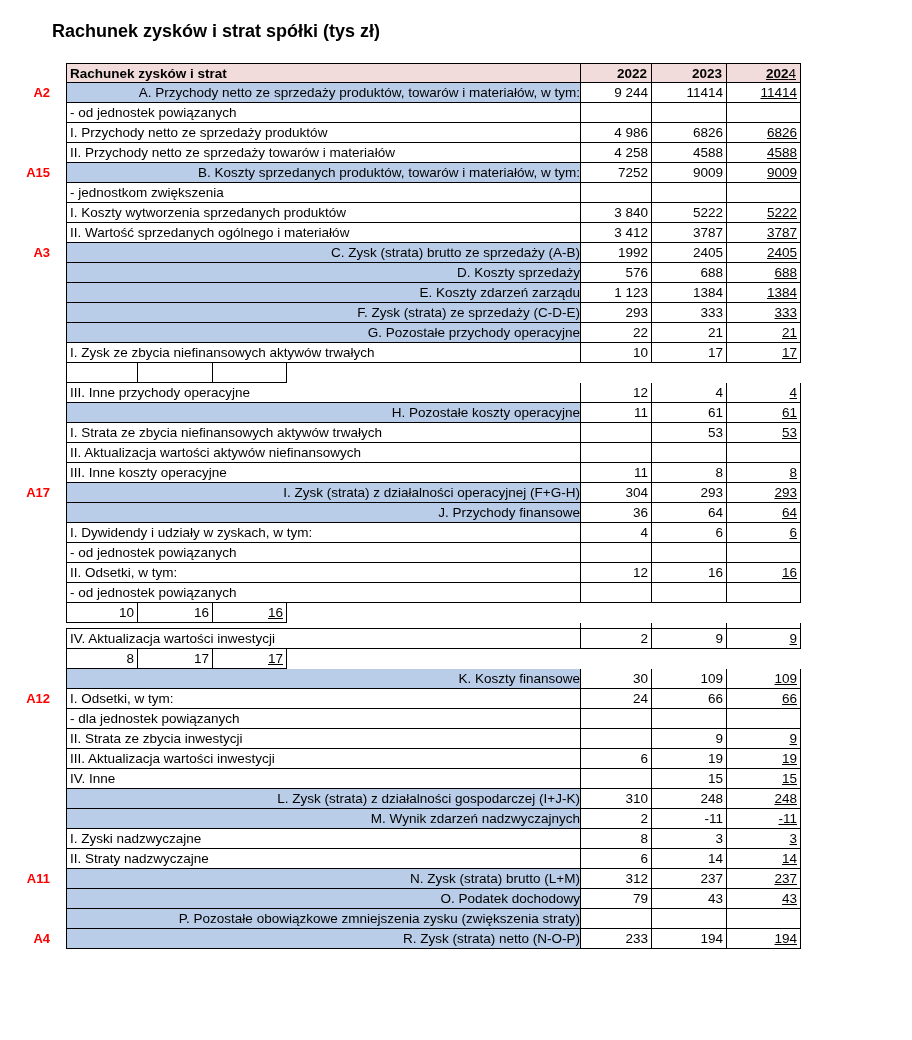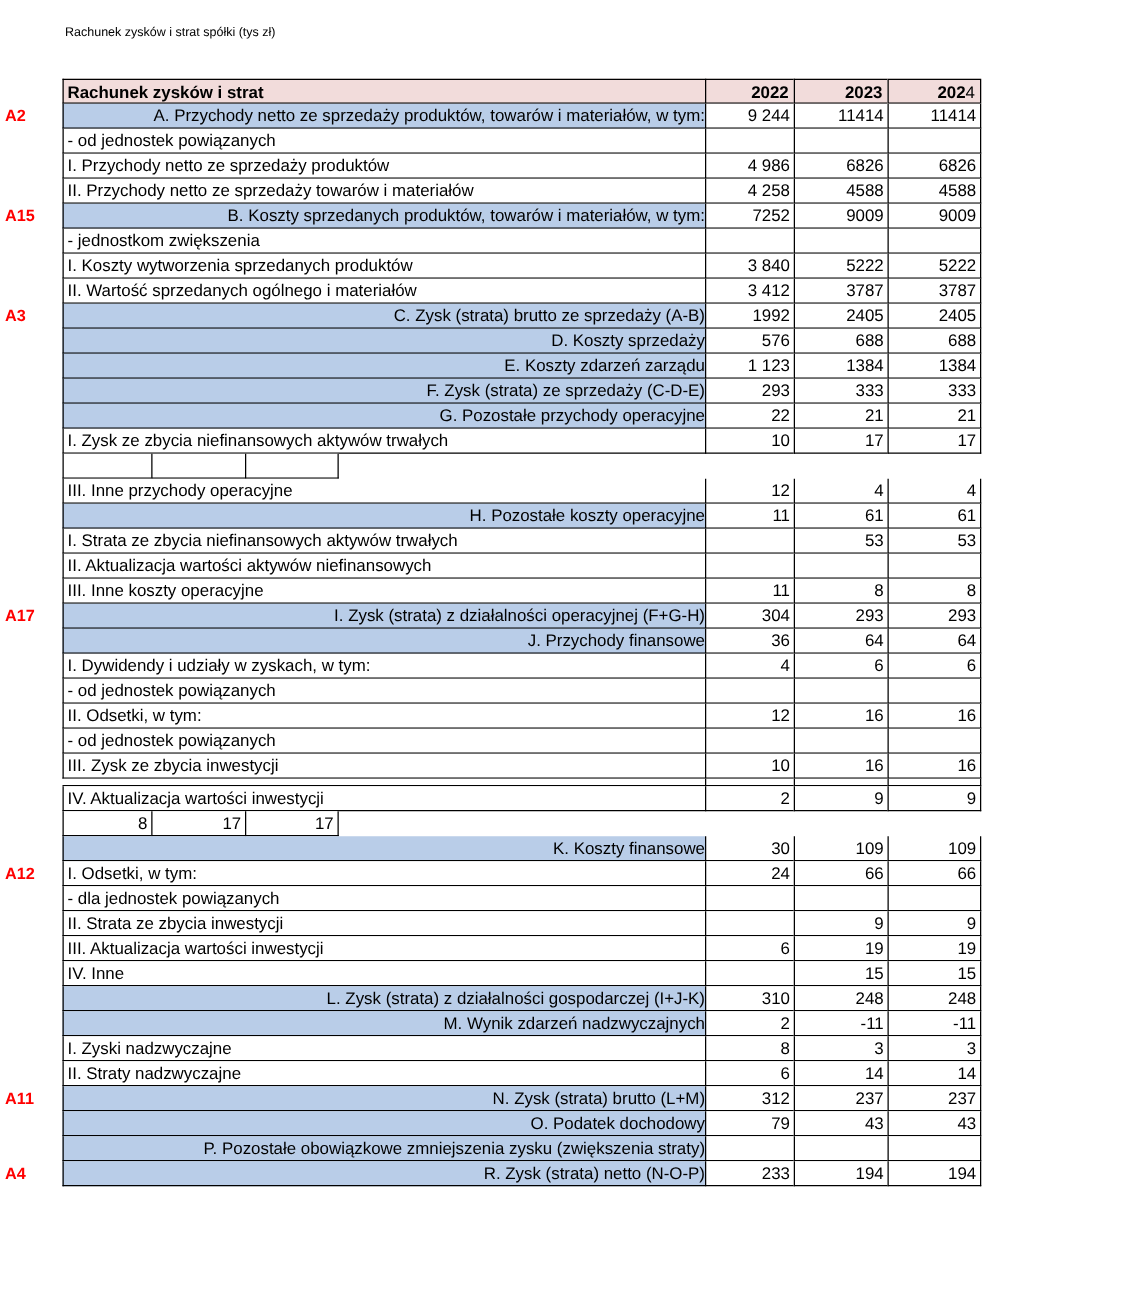--- a/index.html
+++ b/index.html
@@ -10,43 +10,43 @@
   }
   *{box-sizing:border-box;margin:0;padding:0;}
   html,body{background:#ffffff;}
   body{
     width:912px;height:1040px;position:relative;
     font-family:"Liberation Sans","DejaVu Sans",sans-serif;
     color:#000;
   }
   .page-title{
     position:absolute;left:52px;top:21px;
-    font-size:10px;font-weight:normal;white-space:nowrap;
+    font-size:18px;font-weight:bold;white-space:nowrap;
   }
   .pl-table{
-    position:absolute;left:4px;top:63px;
+    position:absolute;left:20px;top:63px;
   }
   .trow{display:flex;height:20px;}
   .trow.gap{height:6px;}
   .anno{
-    width:46px;flex:0 0 46px;padding-right:16px;
+    width:46px;flex:0 0 46px;text-align:right;padding-right:16px;
     font-size:13px;font-weight:bold;color:var(--anno-red);
     line-height:19px;white-space:nowrap;overflow:hidden;
   }
   .cell{
     border-left:1px solid var(--border);
     border-bottom:1px solid var(--border);
     font-size:13.5px;line-height:19px;
     white-space:nowrap;overflow:hidden;background:#fff;
   }
   .lbl{width:514px;flex:0 0 514px;padding-left:3px;}
   .val{text-align:right;padding-right:3px;}
   .v1{width:71px;flex:0 0 71px;}
   .v2{width:75px;flex:0 0 75px;}
-  .v3{width:75px;flex:0 0 75px;border-right:1px solid var(--border);}
+  .v3{width:75px;flex:0 0 75px;border-right:1px solid var(--border);text-decoration:underline;}
   .trow.header .cell{
     border-top:1px solid var(--border);
     background:var(--header-bg);
     font-weight:bold;
   }
   .trow.header .val{padding-right:4px;}
   .cell.hl{background:var(--hl-bg);text-align:right;}
   .trow.gap .cell{border-bottom:1px solid var(--border);}
   .trow.gap .lbl{border-left:none;}
   .reg{font-weight:normal;}
@@ -241,21 +241,20 @@
     </div>
     <div class="trow">
       <div class="anno"></div>
       <div class="cell lbl">- od jednostek powiązanych</div>
       <div class="cell val v1"></div>
       <div class="cell val v2"></div>
       <div class="cell val v3"></div>
     </div>
     <div class="trow">
       <div class="anno"></div>
-      <div class="cell lbl">III. Zysk ze zbycia inwestycji</div>
       <div class="cell val v1">10</div>
       <div class="cell val v2">16</div>
       <div class="cell val v3">16</div>
     </div>
     <div class="trow gap">
       <div class="anno"></div>
       <div class="cell lbl"></div>
       <div class="cell val v1"></div>
       <div class="cell val v2"></div>
       <div class="cell val v3"></div>

